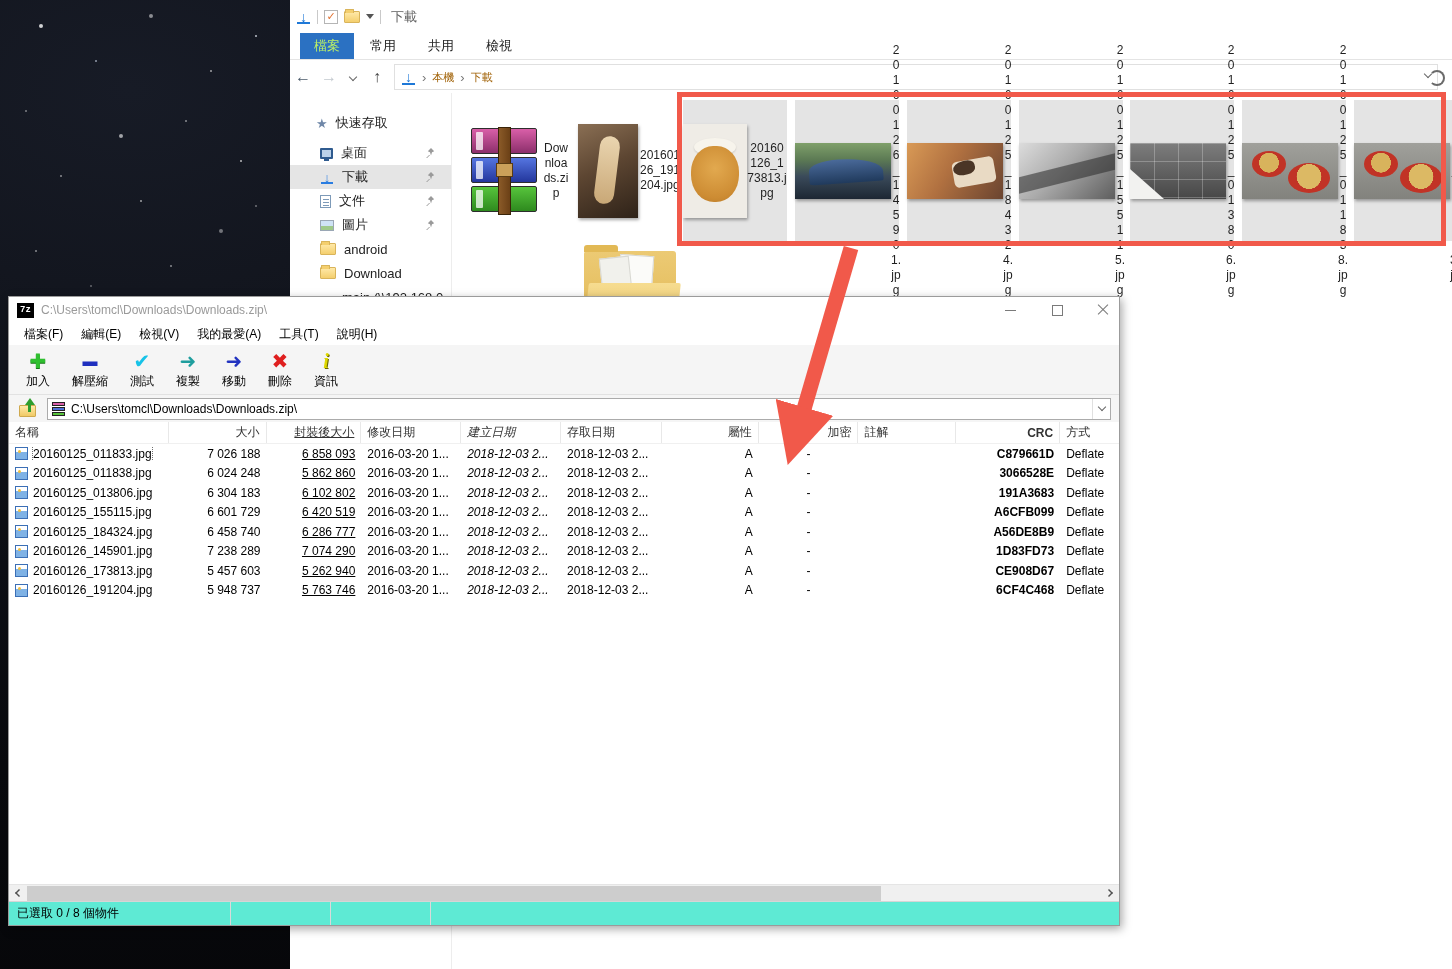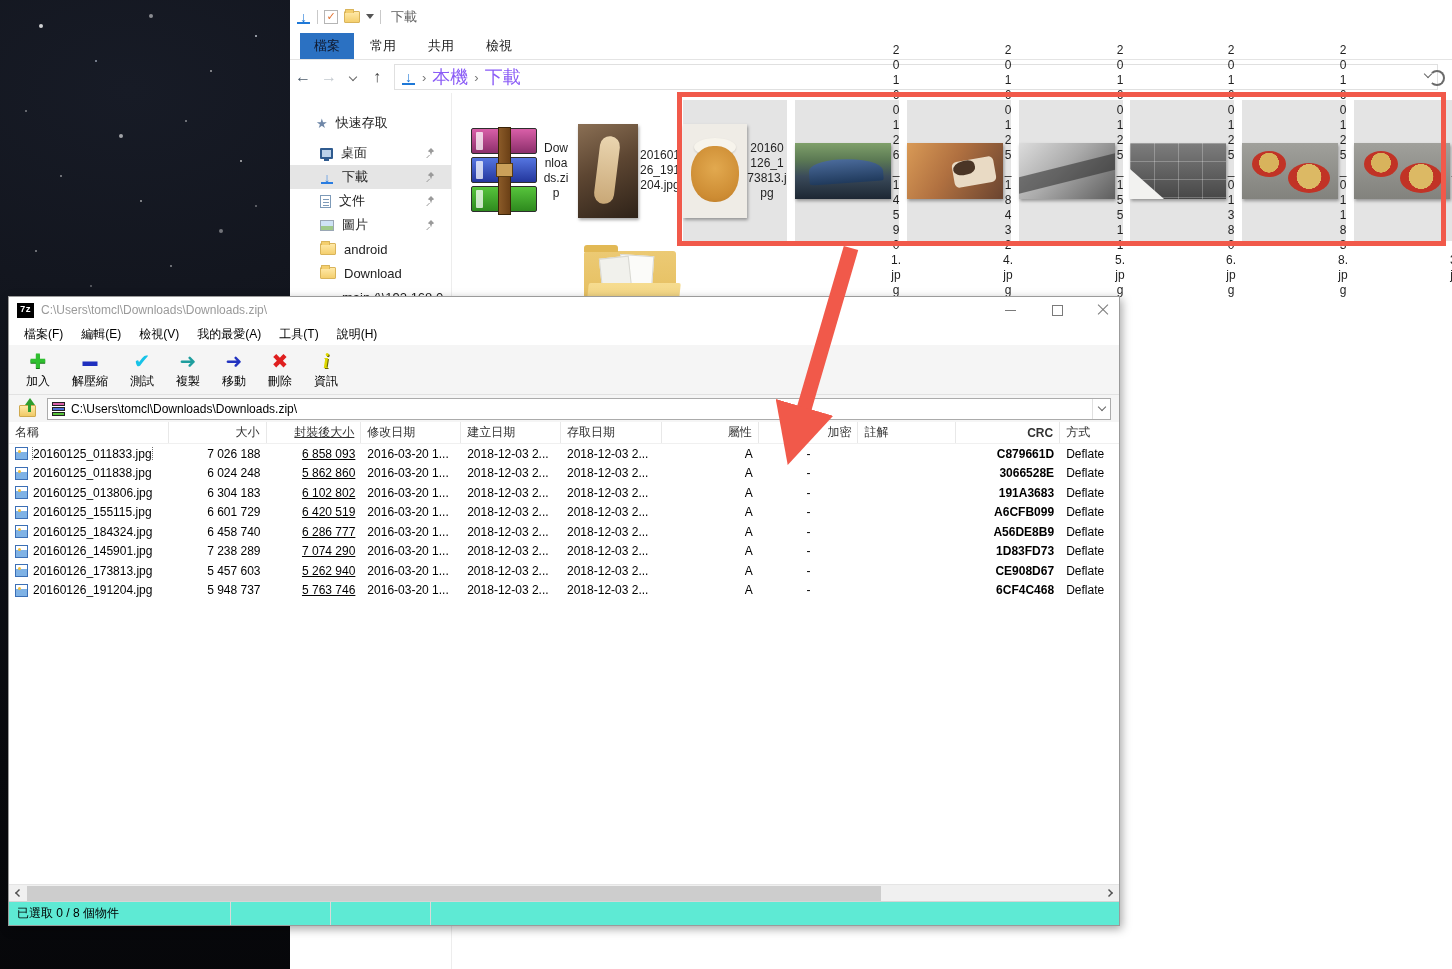--- a/index.html
+++ b/index.html
@@ -25,27 +25,27 @@
   .dlico .ar { color:#1e78d7; font-size:14px; font-weight:bold; line-height:12px; }
   .dlico .tray { position:absolute; bottom:0; left:1px; width:13px; height:0; border-bottom:2px solid #1e78d7; }
   .chkico { width:14px; height:14px; border:1px solid #b5b5b5; background:#fff; color:#e07030; font-size:11px; font-weight:bold; display:flex; align-items:center; justify-content:center; }
   .fldico { position:relative; width:16px; height:12px; background:linear-gradient(#ffe9a8,#f4cf6e); border:1px solid #d9b45a; border-radius:1px; }
   .fldico:before { content:""; position:absolute; top:-3px; left:0; width:7px; height:3px; background:#f4cf6e; border:1px solid #d9b45a; border-bottom:none; border-radius:1px 1px 0 0; }
   .chev-dn { width:6px; height:6px; border-right:1.5px solid #666; border-bottom:1.5px solid #666; transform:rotate(45deg); margin-top:-3px; }
   .tri-dn { width:0; height:0; border-left:4px solid transparent; border-right:4px solid transparent; border-top:5px solid #555; }
 
   .tabbar { position:absolute; left:0; top:33px; width:100%; height:27px; display:flex; align-items:stretch; border-bottom:1px solid #e4e4e4; background:#fff; }
   .tab { font-size:13px; color:#232323; padding:5px 16px; display:flex; align-items:center; }
-  .tab.active { background:#2b71c2; color:#0f172a; margin-left:10px; padding:5px 14px; }
+  .tab.active { background:#2b71c2; color:#bef264; margin-left:10px; padding:5px 14px; }
 
   .navbar { position:absolute; left:0; top:61px; width:100%; height:32px; display:flex; align-items:center; background:#fff; }
   .navbtn { font-size:16px; width:26px; text-align:center; }
   .nav-back{ color:#4a5a6a; } .nav-fwd{ color:#c3c9cf; } .nav-up{ color:#444; }
   .addrbox { position:absolute; left:104px; top:3px; height:26px; right:14px; border:1px solid #e0e0e0; background:#fff; display:flex; align-items:center; padding:0 6px; gap:6px; }
-  .crumb { font-size:18px; color:#8b5cf6; }
+  .crumb { font-size:11px; color:#a16207; }
   .crumb-sep { font-size:13px; color:#777; }
   .addr-dd { position:absolute; right:6px; top:9px; }
   .refresh-part { position:absolute; right:-8px; top:5px; width:16px; height:16px; border:2px solid #6a6a6a; border-radius:50%; border-left-color:transparent; }
 
   .expbody { position:absolute; left:0; top:93px; width:100%; bottom:0; }
   .sidebar { position:absolute; left:0; top:0; width:162px; bottom:0; background:#fff; border-right:1px solid #ededed; }
   .side-h { display:flex; align-items:center; gap:8px; padding-left:26px; height:24px; margin-top:18px; font-size:13px; color:#222; }
   .side-item { position:relative; display:flex; align-items:center; gap:8px; padding-left:30px; height:24px; font-size:13px; color:#222; }
   .side-item.sel { background:#e5e5e5; }
   .pin { position:absolute; right:14px; top:6px; }
@@ -136,21 +136,21 @@
   .arcico { position:relative; width:13px; height:14px; }
   .arcico i { position:absolute; left:0; width:13px; height:4px; border:1px solid #222; display:block; }
   .arcico i:nth-child(1){ top:0; background:#d95fa8; } .arcico i:nth-child(2){ top:5px; background:#4d6fd9; } .arcico i:nth-child(3){ top:10px; background:#57c43c; }
 
   .sz-list { position:absolute; left:0; top:125px; width:100%; bottom:41px; background:#fff; overflow:hidden; }
   .hrow { display:flex; height:22px; align-items:center; border-bottom:1px solid #f0f0f0; }
   .hcell { font-size:12px; color:#333; height:100%; display:flex; align-items:center; border-right:1px solid #e8e8e8; padding:0 6px; }
   .frow { display:flex; height:19.5px; align-items:center; }
   .c { font-size:12px; color:#000; padding:0 6px; white-space:nowrap; overflow:hidden; }
   .cR { text-align:right; justify-content:flex-end; }
-  .w-name{width:160px;} .w-size{width:98px;} .w-pack{width:95px;text-decoration:underline;} .w-mod{width:100px;} .w-cre{width:100px;} .w-acc{width:101px;} .w-attr{width:97px;} .w-enc{width:100px;text-align:center;} .w-com{width:98px;} .w-crc{width:104px;font-weight:bold;} .w-met{width:59px; border-right:none;}
+  .w-name{width:160px;} .w-size{width:98px;} .w-pack{width:95px;text-decoration:underline;} .w-mod{width:100px;} .w-cre{width:100px;font-style:italic;} .w-acc{width:101px;} .w-attr{width:97px;} .w-enc{width:100px;text-align:center;} .w-com{width:98px;} .w-crc{width:104px;font-weight:bold;} .w-met{width:59px; border-right:none;}
   .fname { display:flex; align-items:center; gap:5px; }
   .fico { flex:0 0 13px; width:13px; height:13px; border:1px solid #3b6fb6; background:linear-gradient(#fff 40%, #7fb2e5 40%); position:relative; }
   .fico:after { content:""; position:absolute; left:2px; top:2px; width:3px; height:3px; background:#f0c040; border-radius:50%; }
   .focus-dotted { outline:1px dotted #707070; }
 
   .sz-hscroll { position:absolute; left:0; bottom:24px; width:100%; height:17px; background:#f0f0f0; border-top:1px solid #e5e5e5; }
   .sarrow { position:absolute; top:4px; width:8px; height:8px; }
   .sarrow.left { left:6px; border-left:2px solid #505050; border-bottom:2px solid #505050; transform:rotate(45deg) scale(.7); }
   .sarrow.right { right:6px; border-right:2px solid #505050; border-top:2px solid #505050; transform:rotate(45deg) scale(.7); }
   .sthumb { position:absolute; left:18px; top:1px; height:15px; width:854px; background:#cdcdcd; }

